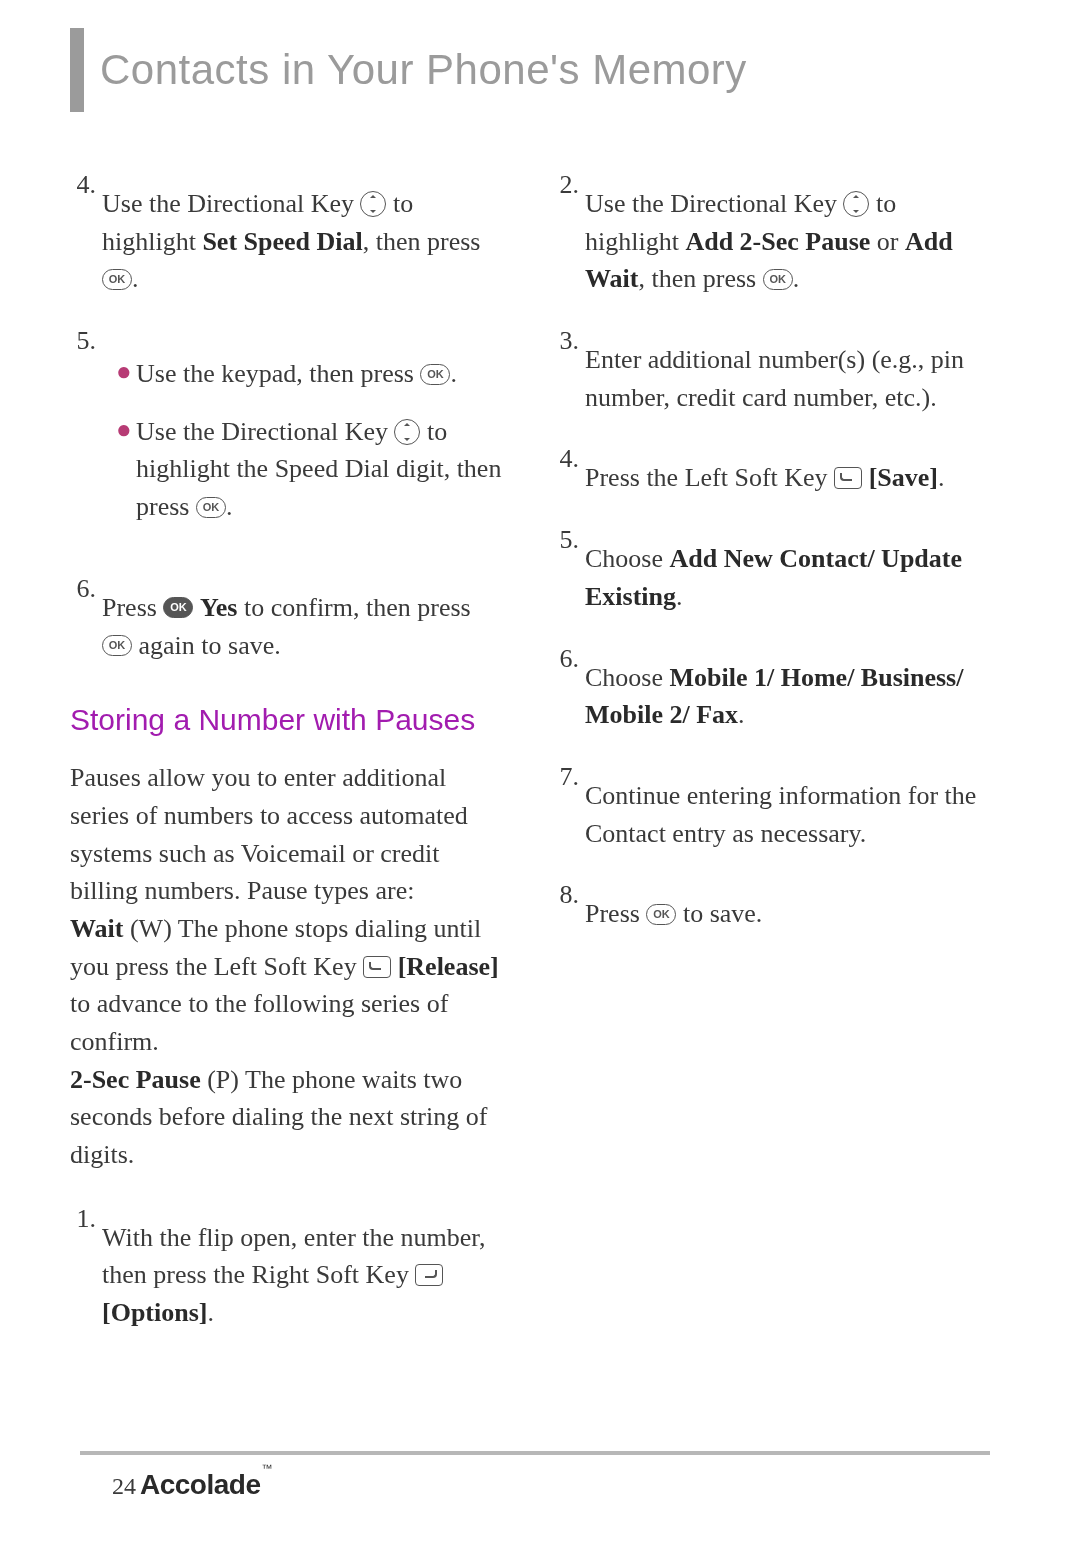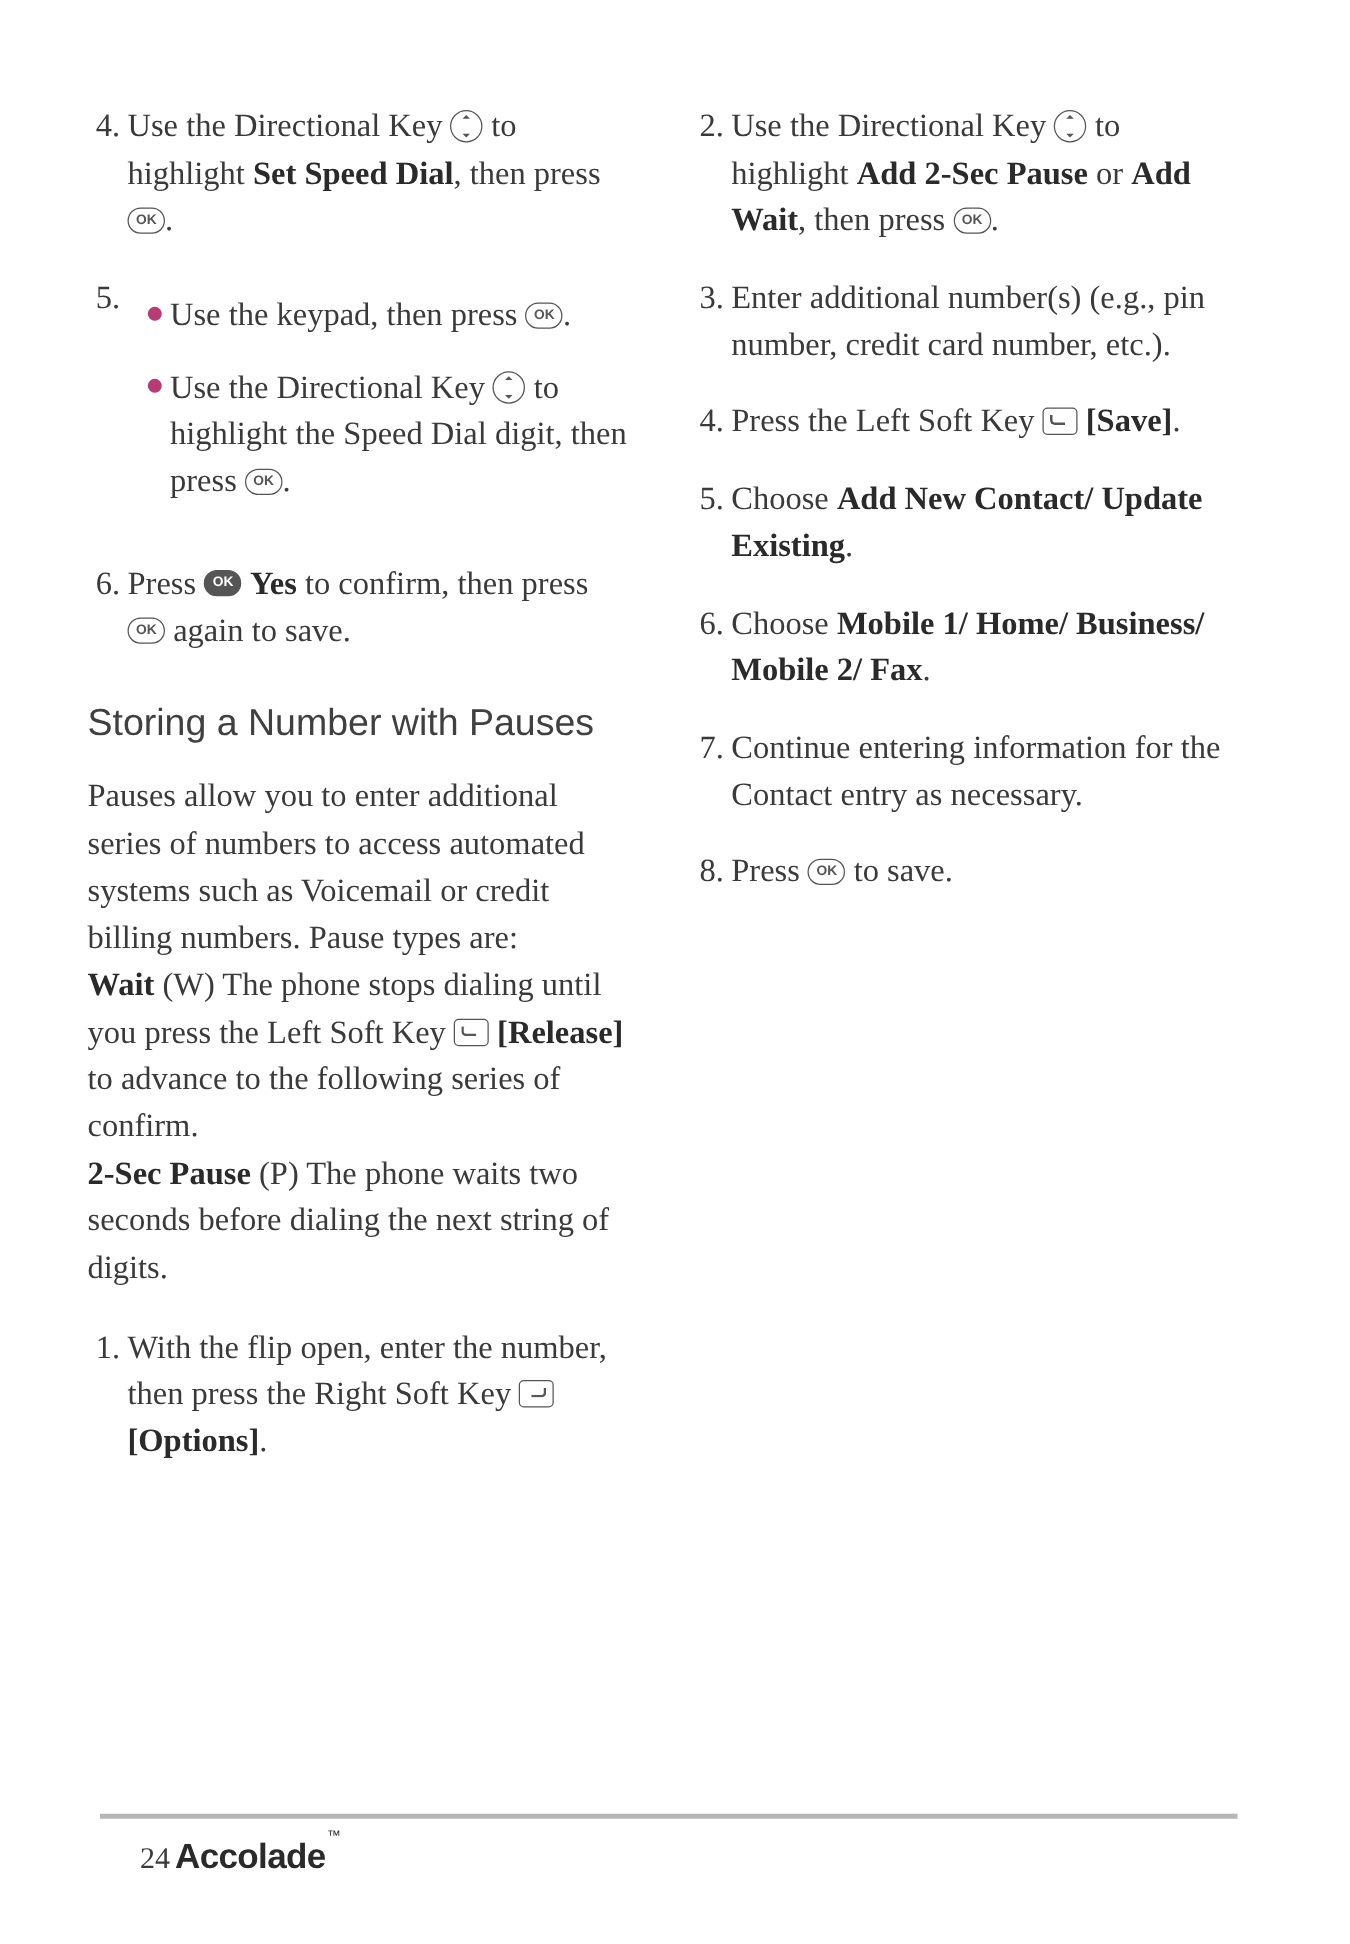--- a/index.html
+++ b/index.html
@@ -43,40 +43,41 @@
     display: flex;
     margin-bottom: 24px;
   }
   .step-num {
     flex: 0 0 32px;
     text-align: right;
     padding-right: 6px;
   }
   .step-body {
     flex: 1;
+    margin-top: 19px;
   }
   .bullet-list {
     margin-top: 14px;
   }
   .bullet-item {
     display: flex;
     margin-bottom: 20px;
     padding-left: 14px;
   }
   .bullet-dot {
     flex: 0 0 20px;
     color: #b73b75;
     font-size: 26px;
     line-height: 1.3;
   }
   .bullet-body {
     flex: 1;
   }
   .section-heading {
-    color: #404040;
+    color: #a21caf;
     font-size: 30px;
     font-weight: 400;
     margin-top: 36px;
     margin-bottom: 20px;
     line-height: 1.3;
     font-family: 'Trebuchet MS', 'Segoe UI', sans-serif;
   }
   .para {
     margin-bottom: 0;
   }
@@ -179,20 +180,21 @@
     left: 1px;
     font-weight: 400;
   }
   .steps2 { margin-top: 26px; }
 </style>
 </head>
 <body>
 
 <div class="header">
   <div class="header-bar"></div>
+  <div class="header-title">Contacts in Your Phone's Memory</div>
 </div>
 
 <div class="columns">
 
   <div class="col">
 
     <div class="step">
       <div class="step-num">4.</div>
       <div class="step-body">
         <span>Use the Directional Key </span>

